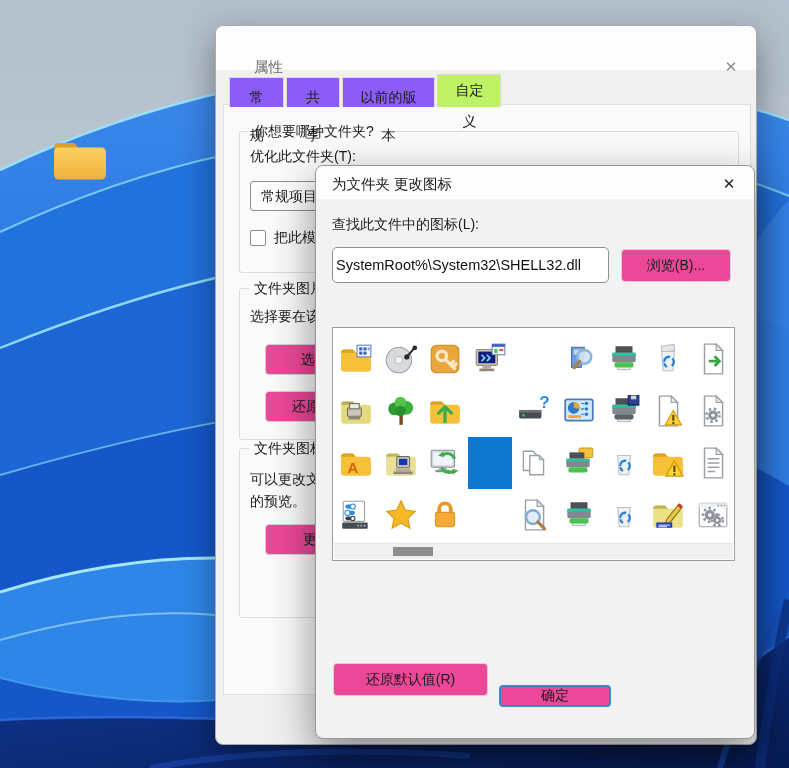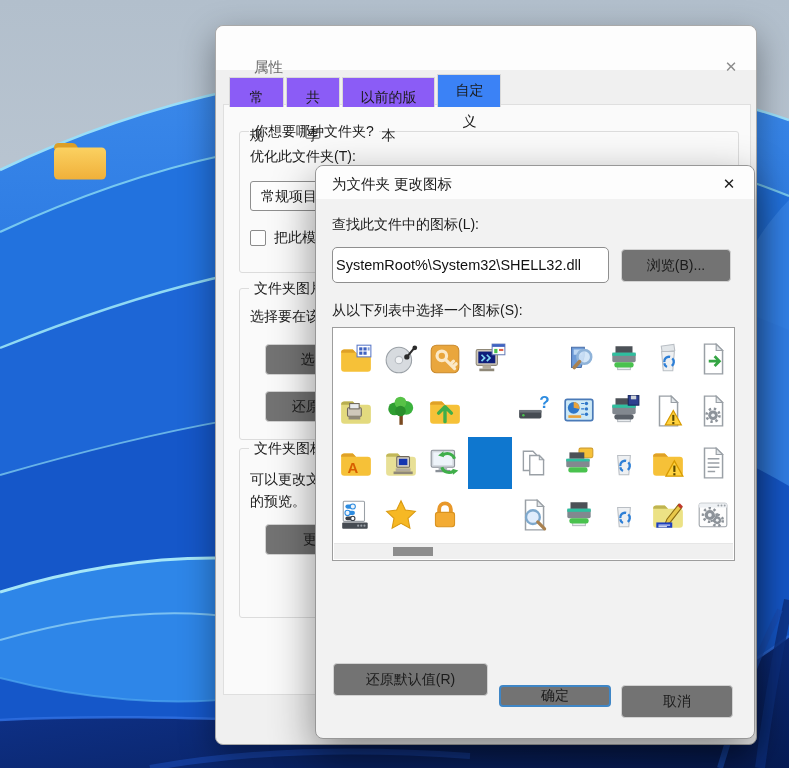--- a/index.html
+++ b/index.html
@@ -23,36 +23,36 @@
   .closex{position:absolute;width:22px;height:22px;border:none;background:transparent;cursor:pointer;
           font-size:15px;line-height:22px;text-align:center;padding:0;}
   .props .closex{right:14px;top:30px;color:#8c8c8c;}
   .chg .closex{right:14px;top:7px;color:#1b1b1b;}
 
   
   .tabs{position:absolute;left:13px;top:48px;display:flex;align-items:flex-end;z-index:2;}
   .tab{box-sizing:border-box;height:30px;line-height:38px;padding:0 13px;margin-right:2px;
        font-size:14px;background:#8b5cf6;border:1px solid #d9d9d9;border-bottom:none;
        text-align:center;cursor:pointer;}
-  .tab.active{height:33px;line-height:31px;background:#3b82f6;position:relative;z-index:3;padding-left:14px;}
+  .tab.active{height:33px;line-height:31px;background:#bef264;position:relative;z-index:3;padding-left:14px;}
   .tabpage{position:absolute;left:7px;top:78px;width:528px;height:591px;background:#fafafa;
            border:1px solid #dfdfdf;box-sizing:border-box;}
 
   .group{position:absolute;border:1px solid #dcdcdc;border-radius:3px;}
   .legend{position:absolute;top:-9px;left:9px;background:#fafafa;padding:0 5px;font-size:14px;white-space:nowrap;}
   .ptext{position:absolute;font-size:14px;white-space:nowrap;}
 
   .combo{position:absolute;box-sizing:border-box;background:#fdfdfd;border:1px solid #8f8f8f;border-radius:3px;
          font-size:14px;line-height:28px;padding-left:10px;cursor:pointer;white-space:nowrap;}
   .combo .chev{position:absolute;right:10px;top:0;color:#555;}
   .cbrow{position:absolute;display:flex;align-items:center;cursor:pointer;}
   .cbbox{width:14px;height:14px;background:#fdfdfd;border:1px solid #8a8a8a;border-radius:2px;margin-right:8px;flex:0 0 auto;}
   .cblabel{font-size:14px;white-space:nowrap;}
 
-  .btn{position:absolute;box-sizing:border-box;background:#737373;border:1px solid #d2d2d2;border-radius:4px;
+  .btn{position:absolute;box-sizing:border-box;background:#ec4899;border:1px solid #d2d2d2;border-radius:4px;
        font-size:14px;text-align:center;cursor:pointer;white-space:nowrap;overflow:hidden;
        font-family:"Liberation Sans","DejaVu Sans",sans-serif;color:#1b1b1b;display:flex;align-items:center;justify-content:center;}
   .btn.okfocus{border:2px solid #3f86c6;}
 
   
   .chg .lbl-lookup{left:16px;top:50px;text-align:center;}
   .chg .lbl-select{left:16px;top:136px;}
   .pathinput{position:absolute;left:16px;top:81px;width:277px;height:36px;box-sizing:border-box;
              background:#fff;border:1px solid #8f8f8f;border-radius:5px;font-size:14.5px;padding:0 3px;
              font-family:"Liberation Sans","DejaVu Sans",sans-serif;color:#111;}
@@ -163,21 +163,20 @@
 
   <section class="dlg chg">
     <div class="titlebar"></div>
     <span class="dlg-title">为文件夹 更改图标</span>
     <button class="closex">✕</button>
 
     <span class="ptext lbl-lookup">查找此文件中的图标(L):</span>
     <input class="pathinput" readonly="" value="SystemRoot%\System32\SHELL32.dll" style="">
     <div class="btn" style="left:305px;top:83px;width:110px;height:33px;">浏览(B)...</div>
 
-    <span class="ptext lbl-select">从以下列表中选择一个图标(S):</span>
 
     <div class="iconlist">
       <div class="grid" id="icon-grid">
           <div class="cell">
             <svg viewBox="0 0 32 32" width="34" height="34">
               <path d="M2 10q0-3 3-3h8l3 3h11q3 0 3 3v12q0 3-3 3H5q-3 0-3-3z" fill="#f6c138"></path>
               <path d="M2 10q0-3 3-3h8l3 3H2z" fill="#dfa127"></path>
               <rect x="17" y="3" width="13" height="11" fill="#fff" stroke="#5b79c9"></rect>
               <g fill="#3f62c0">
                 <rect x="19" y="5" width="3" height="3"></rect>
@@ -484,16 +483,15 @@
             </svg>
           </div>
         </div>
       <div class="hscroll">
         <div class="hthumb" id="hthumb" style="left: 59px; width: 40px;"></div>
       </div>
     </div>
 
     <div class="btn" style="left:17px;top:497px;width:155px;height:33px;">还原默认值(R)</div>
     <div class="btn okfocus" style="left:183px;top:519px;width:112px;height:22px;">确定</div>
-    <div class="btn" style="left:305px;top:519px;width:112px;height:33px;">取消</div>
   </section>
 
 </div>
 
 </body></html>

